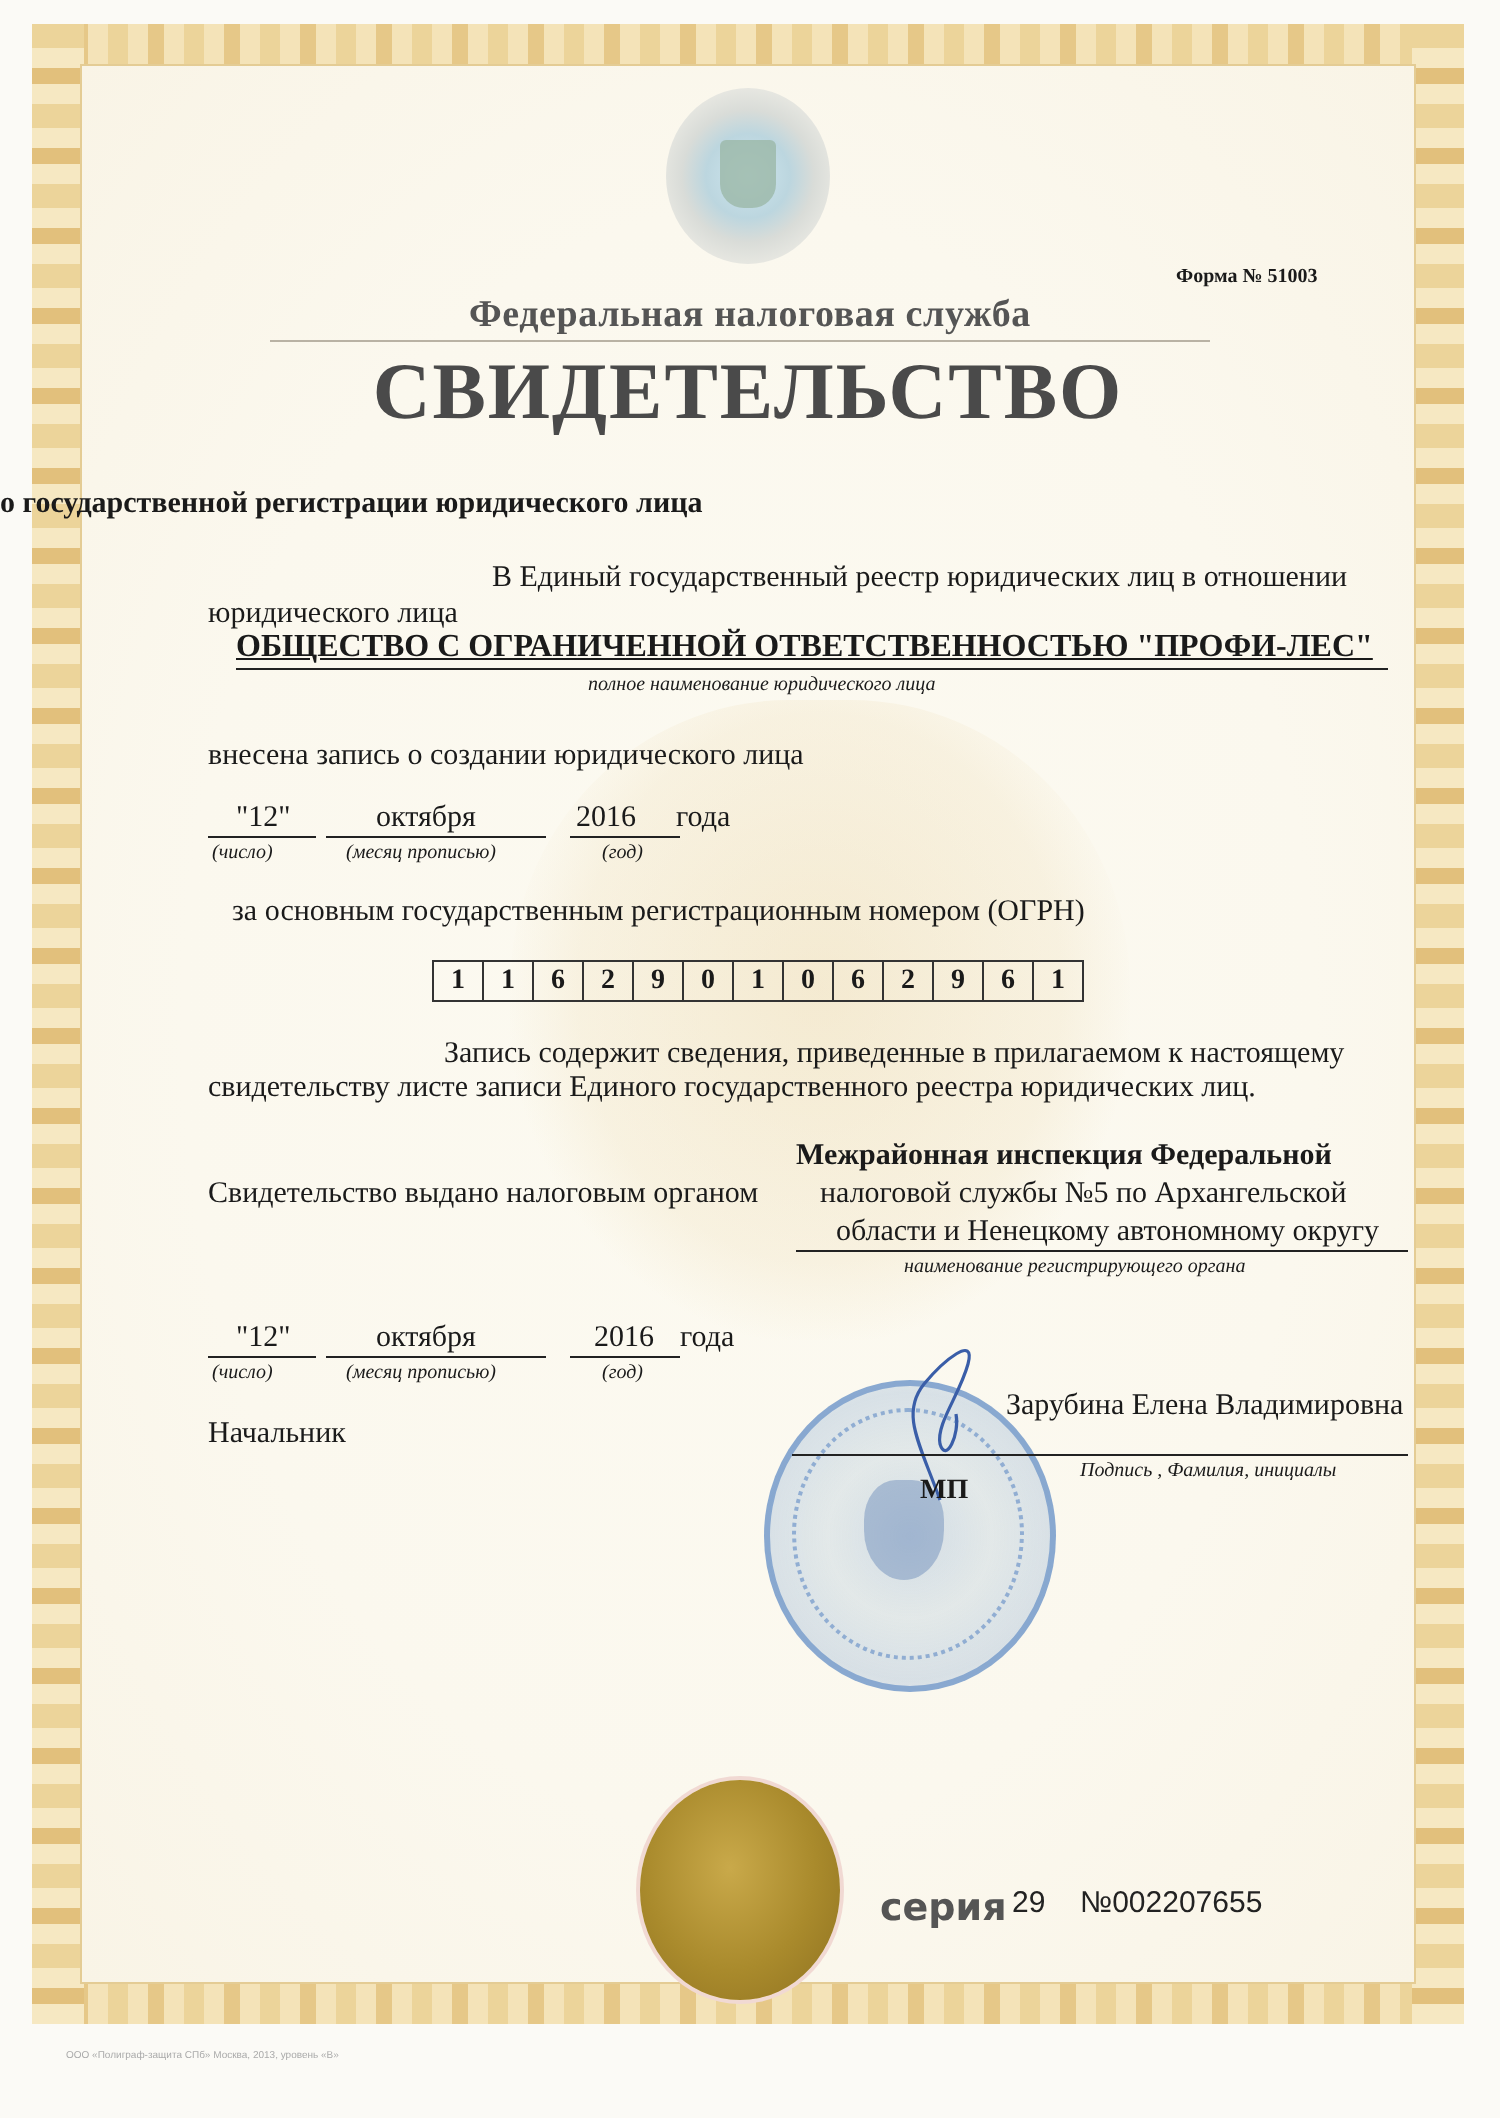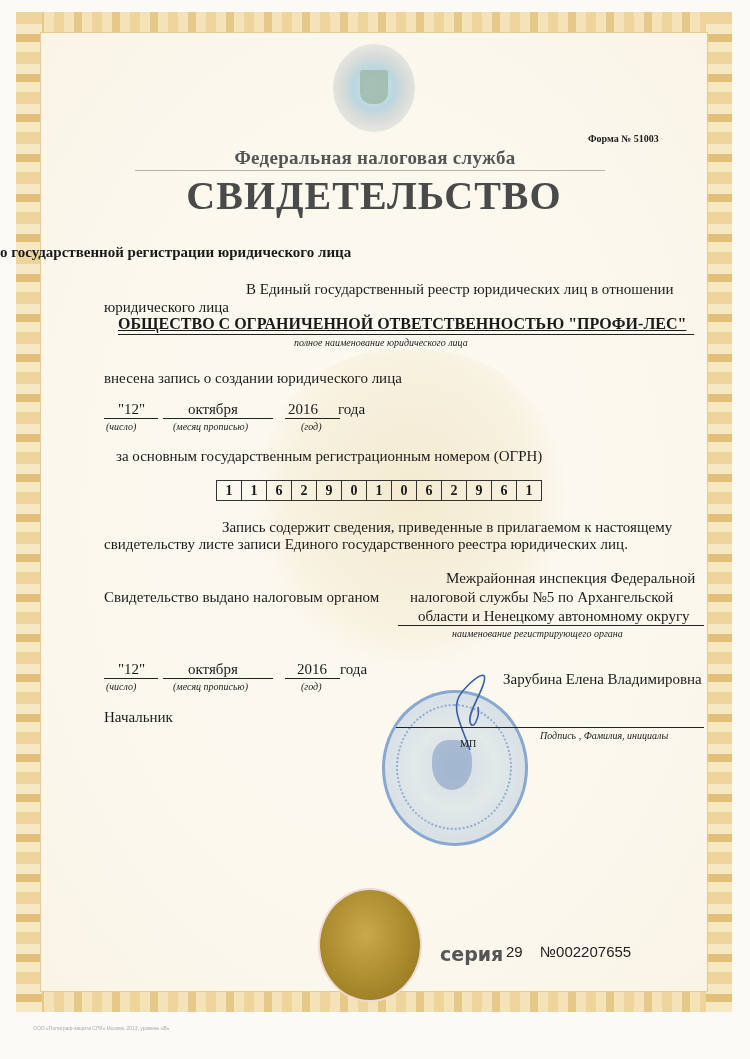--- a/index.html
+++ b/index.html
@@ -60,21 +60,21 @@
   }
   .stamp-ring {
     position: absolute; left: 396px; top: 704px; width: 112px; height: 122px; border-radius: 50%;
     border: 2px dotted rgba(70,120,190,0.5);
   }
   .stamp-eagle {
     position: absolute; left: 432px; top: 740px; width: 40px; height: 50px; border-radius: 40% 40% 50% 50%;
     background: rgba(70,110,170,0.35);
   }
   .signature { position: absolute; left: 440px; top: 662px; width: 60px; height: 90px; }
-  .mp { left: 460px; top: 738px; font-size: 10px; font-weight: normal; }
+  .mp { left: 460px; top: 738px; font-size: 14px; font-weight: bold; }
   .gold-seal {
     position: absolute; left: 320px; top: 890px; width: 100px; height: 110px; border-radius: 50%;
     background: radial-gradient(ellipse at 45% 40%, #c9a94a 0%, #a98a2c 55%, #8e7120 100%);
     box-shadow: 0 0 0 2px #f1d9d3;
   }
   .series { left: 440px; top: 943px; font-size: 19px; font-family: "DejaVu Sans", "Liberation Sans", sans-serif; font-weight: bold; color: #555; }
   .series-num { left: 503px; top: 943px; font-size: 15px; font-family: "Liberation Sans", "DejaVu Sans", sans-serif; color: #222; }
   .printer { left: 33px; top: 1025px; font-size: 5px; color: #aaa; font-family: "Liberation Sans", sans-serif; }
 </style>
 </head>
@@ -129,21 +129,21 @@
   <span>2</span>
   <span>9</span>
   <span>6</span>
   <span>1</span>
 </div>
 
 <div class="abs txt" style="left:222px;top:505px;margin-top:14px;">Запись содержит сведения, приведенные в прилагаемом к настоящему</div>
 <div class="abs txt" style="left:104px;top:536px;">свидетельству листе записи Единого государственного реестра юридических лиц.</div>
 
 <div class="abs txt" style="left:104px;top:589px;">Свидетельство выдано налоговым органом</div>
-<div class="abs txt" style="left:446px;top:570px;">Межрайонная инспекция Федеральной</div>
+<div class="abs txt" style="left:398px;top:570px;font-weight:bold;">Межрайонная инспекция Федеральной</div>
 <div class="abs txt" style="left:410px;top:589px;">налоговой службы №5 по Архангельской</div>
 <div class="abs txt" style="left:418px;top:608px;">области и Ненецкому автономному округу</div>
 <div class="uline" style="left:398px;top:625px;width:306px;"></div>
 <div class="abs caption" style="left:452px;top:628px;">наименование регистрирующего органа</div>
 
 <div class="abs txt" style="left:118px;top:661px;">"12"</div>
 <div class="uline" style="left:104px;top:678px;width:54px;"></div>
 <div class="abs caption" style="left:106px;top:681px;">(число)</div>
 <div class="abs txt" style="left:188px;top:661px;">октября</div>
 <div class="uline" style="left:163px;top:678px;width:110px;"></div>
@@ -155,21 +155,21 @@
 
 <div class="abs txt" style="left:104px;top:709px;">Начальник</div>
 
 <div class="stamp"></div>
 <div class="stamp-ring"></div>
 <div class="stamp-eagle"></div>
 <svg class="signature" viewBox="0 0 60 90">
   <path d="M30 88 C 20 60, 10 45, 22 30 C 32 18, 48 5, 44 20 C 40 35, 28 50, 30 60 C 33 70, 40 55, 38 45" fill="none" stroke="#3a5ea8" stroke-width="1.6"></path>
 </svg>
 
-<div class="abs txt" style="left:503px;top:671px;">Зарубина Елена Владимировна</div>
+<div class="abs txt" style="left:503px;top:695px;">Зарубина Елена Владимировна</div>
 <div class="uline" style="left:396px;top:727px;width:308px;"></div>
 <div class="abs caption" style="left:540px;top:730px;">Подпись , Фамилия, инициалы</div>
 <div class="abs mp">МП</div>
 
 <div class="gold-seal"></div>
 <div class="abs series">серия</div>
 <div class="abs series-num" style="left:506px;">29</div>
 <div class="abs series-num" style="left:540px;">№002207655</div>
 
 <div class="abs printer">ООО «Полиграф-защита СПб» Москва, 2013, уровень «В»</div>

